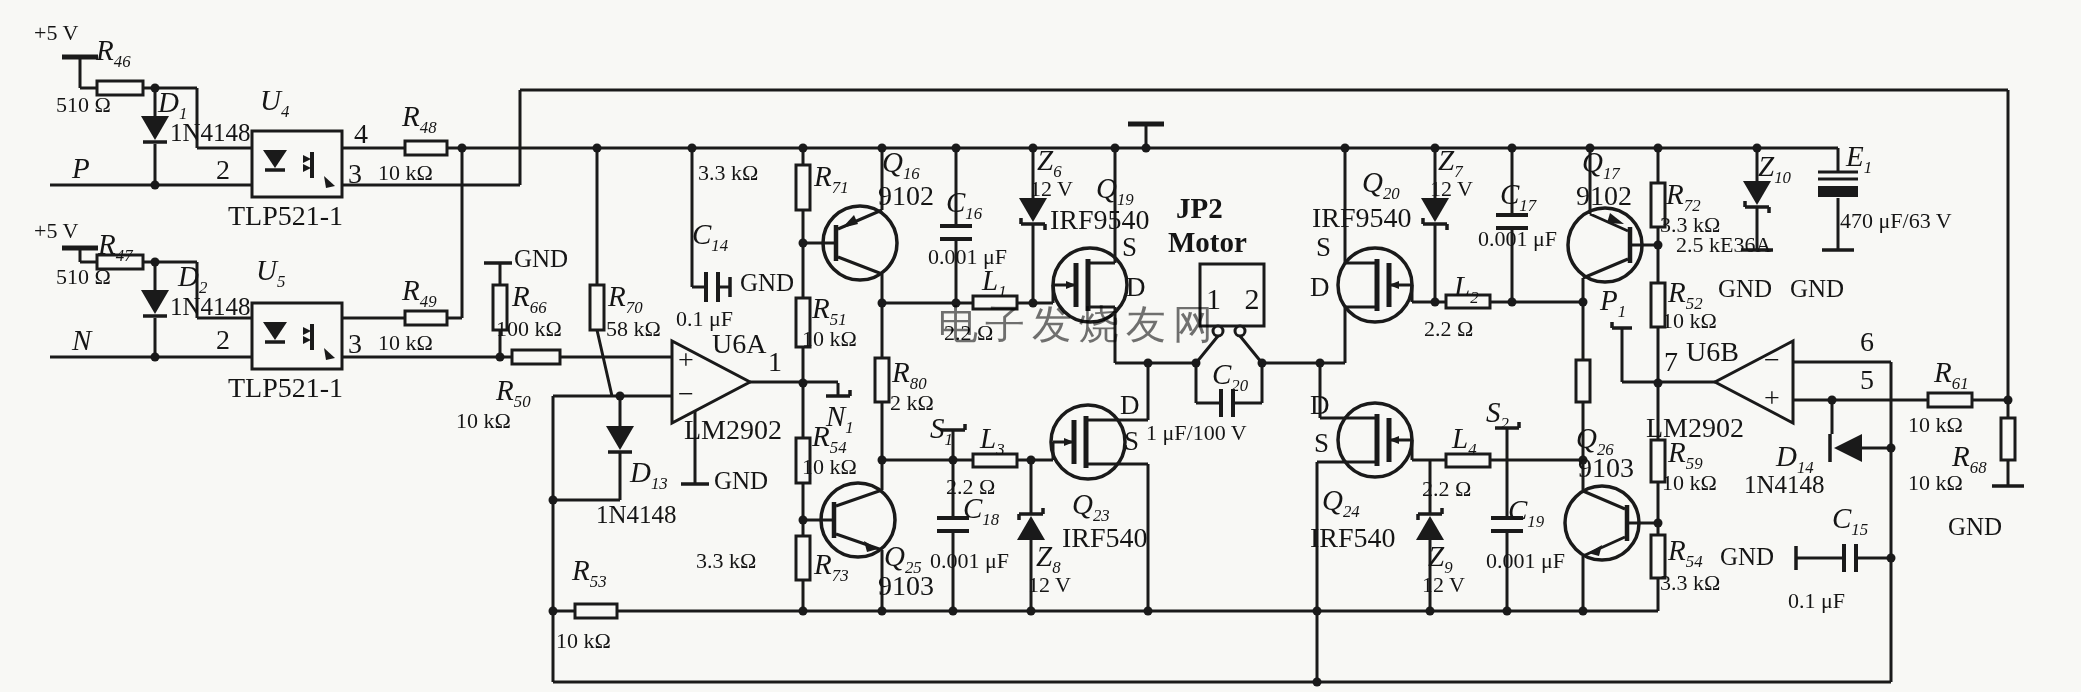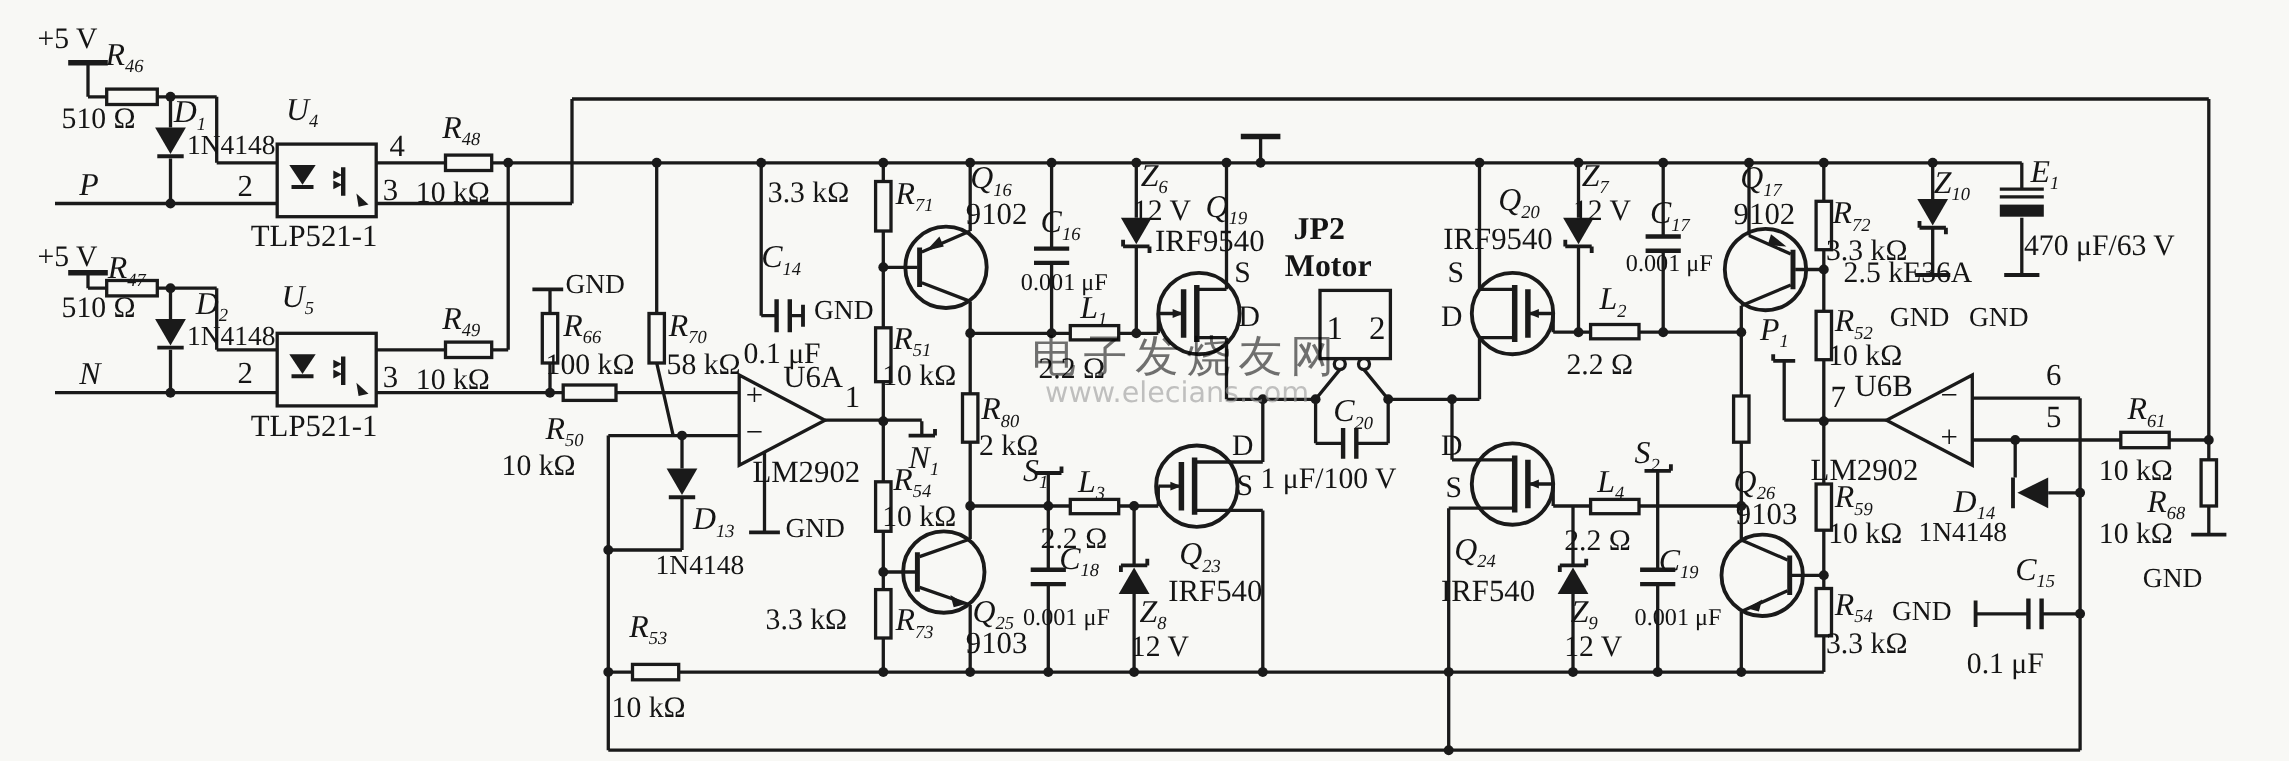--- a/index.html
+++ b/index.html
@@ -3,21 +3,21 @@
 <meta charset="utf-8">
 <style>
   html,body{margin:0;padding:0;background:#e8e8e8;}
   #stage{position:relative;width:2081px;height:692px;background:#f8f8f5;overflow:hidden;
          font-family:"Liberation Serif","DejaVu Serif",serif;color:#111;}
   #stage svg{position:absolute;left:0;top:0;}
   #labels{position:absolute;left:0;top:0;width:100%;height:100%;}
   .lbl{position:absolute;white-space:nowrap;line-height:1;color:#151515;}
   .lbl sub{font-size:0.58em;}
   .ref{font-style:italic;font-size:29px;}
-  .val{font-size:27px;}
+  .val{font-size:22px;}
   .val22{font-size:22px;}
   .name{font-size:25px;}
   .name28{font-size:28px;}
   .pin{font-size:28px;}
   .pin30{font-size:30px;letter-spacing:8px;}
   .sig{font-size:27px;}
   .gnd{font-size:25px;}
   .boldlbl{font-size:29px;font-weight:bold;}
   .wm{font-size:40px;color:#000000;opacity:.55;letter-spacing:7px;font-family:"DejaVu Sans",sans-serif;}
   .wm2{font-size:26px;color:#9a9a9a;opacity:.6;font-family:"DejaVu Sans",sans-serif;}
@@ -367,21 +367,21 @@
       <span class="lbl boldlbl" style="left: 1168px; top: 228px;">Motor</span>
       <span class="lbl pin30" style="left: 1206px; top: 284px;">1 2</span>
       <span class="lbl ref" style="left: 1212px; top: 360px;">C<sub>20</sub></span>
       <span class="lbl val" style="left: 1146px; top: 422px;">1 μF/100 V</span>
       <span class="lbl ref" style="left: 1362px; top: 168px;">Q<sub>20</sub></span>
       <span class="lbl name28" style="left: 1312px; top: 204px;">IRF9540</span>
       <span class="lbl sig" style="left: 1316px; top: 234px;">S</span>
       <span class="lbl sig" style="left: 1310px; top: 274px;">D</span>
       <span class="lbl ref" style="left: 1438px; top: 146px;">Z<sub>7</sub></span>
       <span class="lbl val" style="left: 1430px; top: 178px;">12 V</span>
-      <span class="lbl ref" style="left: 1454px; top: 258px;">L<sub>2</sub></span>
+      <span class="lbl ref" style="left: 1454px; top: 272px;">L<sub>2</sub></span>
       <span class="lbl val" style="left: 1424px; top: 318px;">2.2 Ω</span>
       <span class="lbl ref" style="left: 1486px; top: 398px;">S<sub>2</sub></span>
       <span class="lbl ref" style="left: 1452px; top: 424px;">L<sub>4</sub></span>
       <span class="lbl val" style="left: 1422px; top: 478px;">2.2 Ω</span>
       <span class="lbl ref" style="left: 1508px; top: 496px;">C<sub>19</sub></span>
       <span class="lbl val22" style="left: 1486px; top: 550px;">0.001 μF</span>
       <span class="lbl ref" style="left: 1428px; top: 542px;">Z<sub>9</sub></span>
       <span class="lbl val" style="left: 1422px; top: 574px;">12 V</span>
       <span class="lbl ref" style="left: 1322px; top: 486px;">Q<sub>24</sub></span>
       <span class="lbl name28" style="left: 1310px; top: 524px;">IRF540</span>
@@ -421,15 +421,14 @@
       <span class="lbl ref" style="left: 1668px; top: 536px;">R<sub>54</sub></span>
       <span class="lbl val" style="left: 1660px; top: 572px;">3.3 kΩ</span>
       <span class="lbl ref" style="left: 1832px; top: 504px;">C<sub>15</sub></span>
       <span class="lbl gnd" style="left: 1720px; top: 544px;">GND</span>
       <span class="lbl val" style="left: 1788px; top: 590px;">0.1 μF</span>
       <span class="lbl pin" style="left: 678px; top: 346px;">+</span>
       <span class="lbl pin" style="left: 678px; top: 380px;">−</span>
       <span class="lbl pin" style="left: 1764px; top: 346px;">−</span>
       <span class="lbl pin" style="left: 1764px; top: 384px;">+</span>
       <span class="lbl wm" style="left: 938px; top: 304px;">电子发烧友网</span>
-      <span class="lbl wm2" style="left: 950px; top: 344px;">www.elecians.com</span>
     </div>
 </div>
 
 </body></html>

